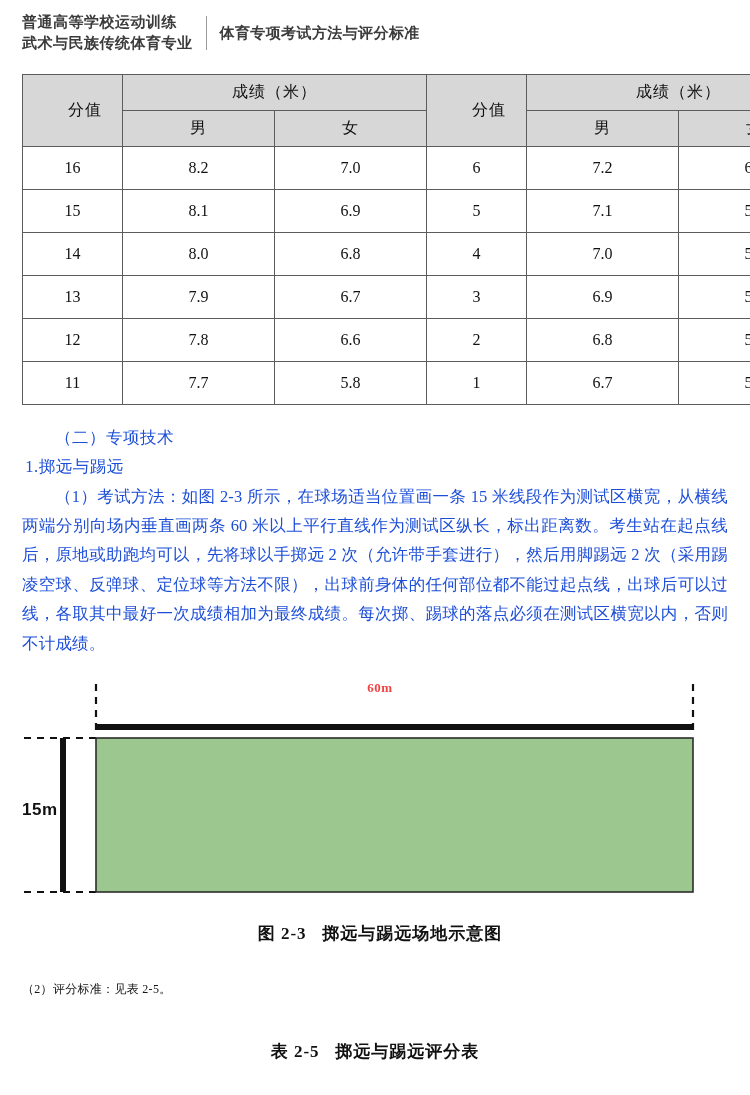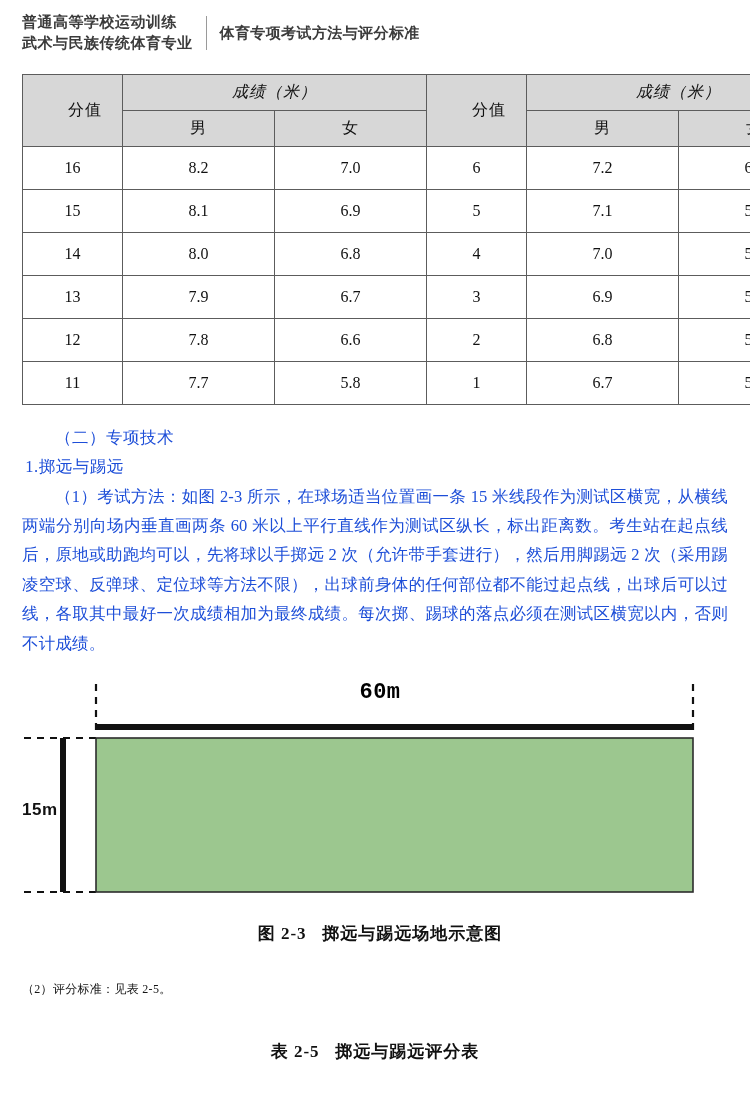--- a/index.html
+++ b/index.html
@@ -65,21 +65,21 @@
     font-weight: 400;
     color: #111;
     font-family: "Liberation Serif", "DejaVu Serif", serif;
   }
   table.score-table thead th {
     background: #d7d7d7;
     font-size: 16px;
     letter-spacing: 1px;
   }
   .th-score { height: 66px; padding-left: 26px; }
-  .th-group { height: 33px; font-style: italic; }
+  .th-group { height: 33px; }
   .th-sub   { height: 33px; }
   table.score-table tbody td {
     height: 40px;
     background: #ffffff;
     font-size: 16px;
   }
   .col-pts   { width: 100px; }
   .col-res   { width: 152px; }
 
   
@@ -114,24 +114,24 @@
   .figure-block {
     position: relative;
     margin: 22px 0 0 0;
     height: 228px;
   }
   .fig-width-label {
     position: absolute;
     left: 380px;
     top: 0px;
     transform: translateX(-50%);
-    font-family: Liberation Mono, monospace;
-    font-size: 22px;
-    font-weight: 700;
-    color: #000000;
+    font-family: Liberation Serif, serif;
+    font-size: 13px;
+    font-weight: 700;
+    color: #ef4444;
     letter-spacing: 0.5px;
   }
   .fig-height-label {
     position: absolute;
     left: 22px;
     top: 800px;
     font-family: "Liberation Sans", "DejaVu Sans", sans-serif;
     font-size: 17px;
     font-weight: 700;
     color: #111;

